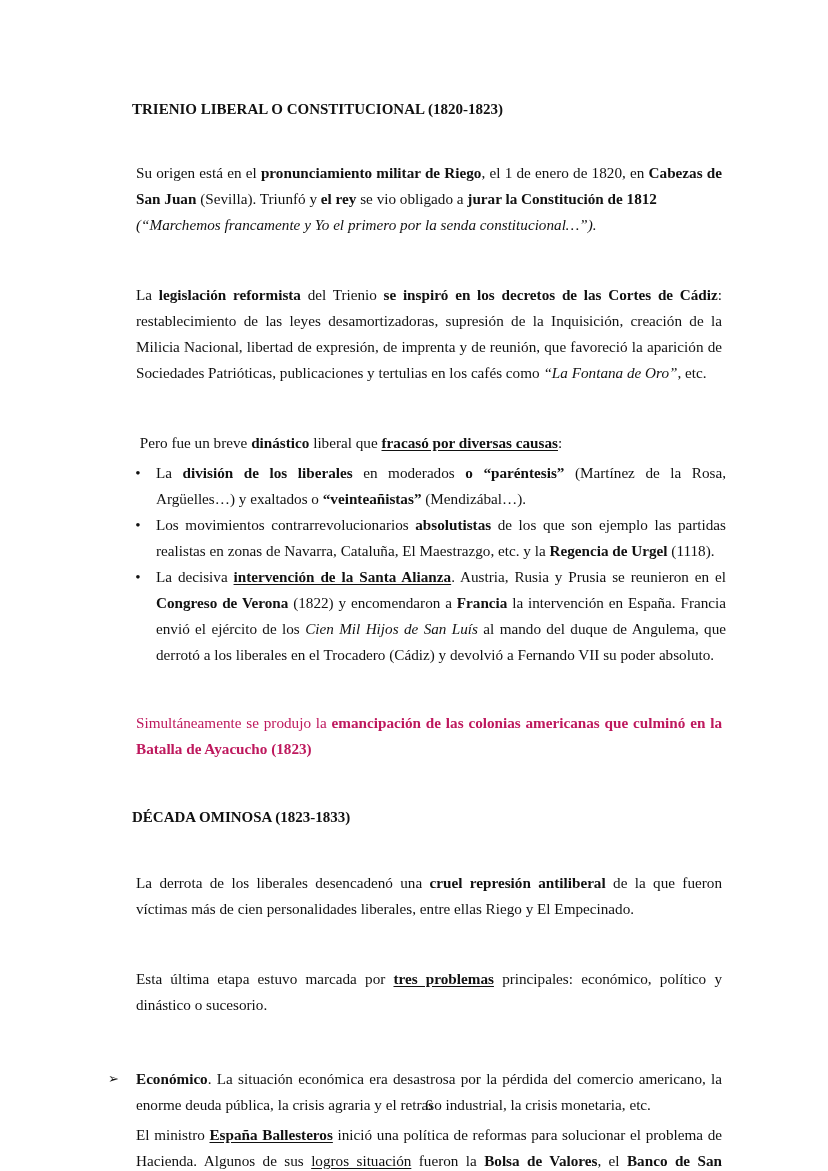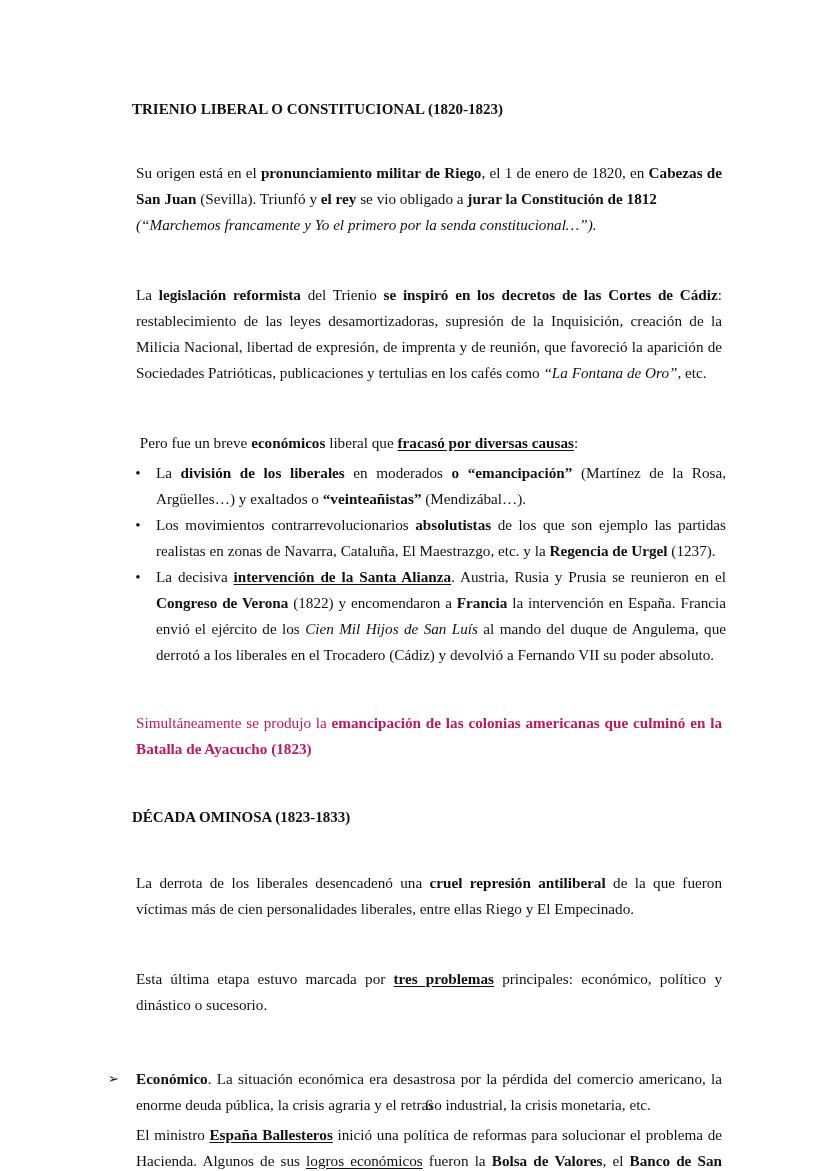--- a/index.html
+++ b/index.html
@@ -37,25 +37,25 @@
     <br><i>(“Marchemos francamente y Yo el primero por la senda constitucional…”).</i></p>
 
     <div class="gap-lg"></div>
     <div style="height:10px"></div>
 
     <p><span>La </span><b>legislación reformista</b><span> del Trienio </span><b>se inspiró en los decretos de las Cortes de Cádiz</b><span>: restablecimiento de las leyes desamortizadoras, supresión de la Inquisición, creación de la Milicia Nacional, libertad de expresión, de imprenta y de reunión, que favoreció la aparición de Sociedades Patrióticas, publicaciones y tertulias en los cafés como </span><i>“La Fontana de Oro”</i><span>, etc.</span></p>
 
     <div class="gap-lg"></div>
     <div style="height:10px"></div>
 
-    <p><span style="white-space:pre"> Pero fue un breve </span><b>económicos</b><span> liberal que </span><b><u>fracasó por diversas causas</u></b><span>:</span></p>
+    <p><span style="white-space:pre"> Pero fue un breve </span><b>dinástico</b><span> liberal que </span><b><u>fracasó por diversas causas</u></b><span>:</span></p>
 
     <ul class="bullets">
-      <li><span class="bullet">•</span><span>La </span><b>división de los liberales</b><span> en moderados </span><b>o “emancipación”</b><span> (Martínez de la Rosa, Argüelles…) y exaltados o </span><b>“veinteañistas”</b><span> (Mendizábal…).</span></li>
-      <li><span class="bullet">•</span><span>Los movimientos contrarrevolucionarios </span><b>absolutistas</b><span> de los que son ejemplo las partidas realistas en zonas de Navarra, Cataluña, El Maestrazgo, etc. y la </span><b>Regencia de Urgel</b><span> (1237).</span></li>
+      <li><span class="bullet">•</span><span>La </span><b>división de los liberales</b><span> en moderados </span><b>o “paréntesis”</b><span> (Martínez de la Rosa, Argüelles…) y exaltados o </span><b>“veinteañistas”</b><span> (Mendizábal…).</span></li>
+      <li><span class="bullet">•</span><span>Los movimientos contrarrevolucionarios </span><b>absolutistas</b><span> de los que son ejemplo las partidas realistas en zonas de Navarra, Cataluña, El Maestrazgo, etc. y la </span><b>Regencia de Urgel</b><span> (1118).</span></li>
       <li><span class="bullet">•</span><span>La decisiva </span><b><u>intervención de la Santa Alianza</u></b><span>. Austria, Rusia y Prusia se reunieron en el </span><b>Congreso de Verona</b><span> (1822) y encomendaron a </span><b>Francia</b><span> la intervención en España. Francia envió el ejército de los </span><i>Cien Mil Hijos de San Luís</i><span> al mando del duque de Angulema, que derrotó a los liberales en el Trocadero (Cádiz) y devolvió a Fernando VII su poder absoluto.</span></li>
     </ul>
 
     <div class="gap-lg"></div>
     <div style="height:12px"></div>
 
     <p class="red"><span>Simultáneamente se produjo la </span><b>emancipación de las colonias americanas que culminó en la Batalla de Ayacucho (1823)</b></p>
 
     <div class="gap-lg"></div>
     <div style="height:12px"></div>
@@ -71,19 +71,19 @@
     <div style="height:10px"></div>
 
     <p><span>Esta última etapa estuvo marcada por </span><b><u>tres problemas</u></b><span> principales: económico, político y dinástico o sucesorio.</span></p>
 
     <div class="gap-lg"></div>
     <div style="height:14px"></div>
 
     <div class="arrow-item">
       <span class="arrow">➢</span>
       <p><b>Económico</b><span>. La situación económica era desastrosa por la pérdida del comercio americano, la enorme deuda pública, la crisis agraria y el retraso industrial, la crisis monetaria, etc.</span></p>
-      <p><span>El ministro </span><b><u>España Ballesteros</u></b><span> inició una política de reformas para solucionar el problema de Hacienda. Algunos de sus </span><u>logros económicos</u><span> fueron la </span><b>Bolsa de Valores</b><span>, el </span><b>Banco de San Fernando</b><span> (Banco de España) y el Código de Angulema.</span></p>
+      <p><span>El ministro </span><b><u>España Ballesteros</u></b><span> inició una política de reformas para solucionar el problema de Hacienda. Algunos de sus </span><u>logros situación</u><span> fueron la </span><b>Bolsa de Valores</b><span>, el </span><b>Banco de San Fernando</b><span> (Banco de España) y el Código de Angulema.</span></p>
     </div>
 
   </div>
 
   <div class="page-number">6</div>
 </div>
 
 </body></html>

